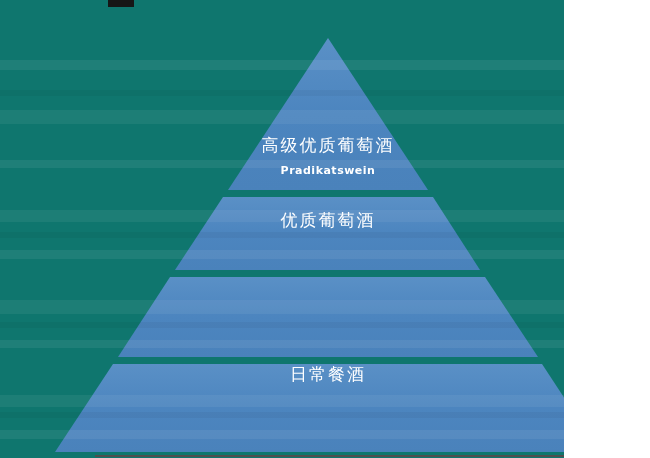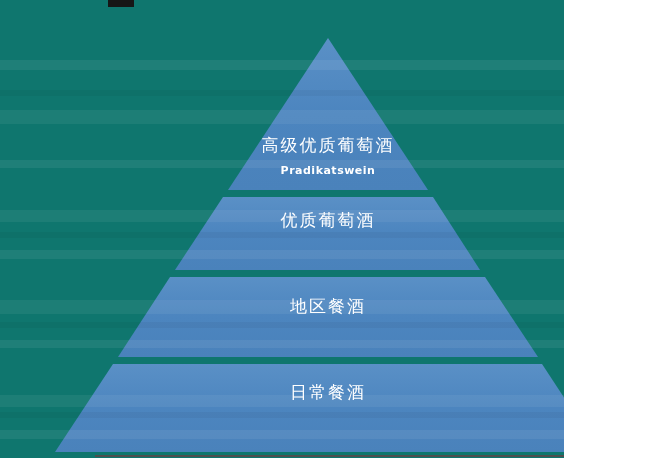--- a/index.html
+++ b/index.html
@@ -100,23 +100,22 @@
   <div class="tier-label" style="top:132px">
     <div class="zh">高级优质葡萄酒</div>
     <div class="latin">Pradikatswein</div>
   </div>
 
   <div class="tier-label" style="top:207px">
     <div class="zh">优质葡萄酒</div>
   </div>
 
   <div class="tier-label" style="top:293px">
-    <div class="zh">地区餐酒</div>
   </div>
 
-  <div class="tier-label" style="top:379px">
+  <div class="tier-label" style="top:361px">
     <div class="zh">日常餐酒</div>
   </div>
 
   <div class="top-artifact"></div>
   <div class="bottom-line"></div>
 
 </div>
 
 </body></html>

